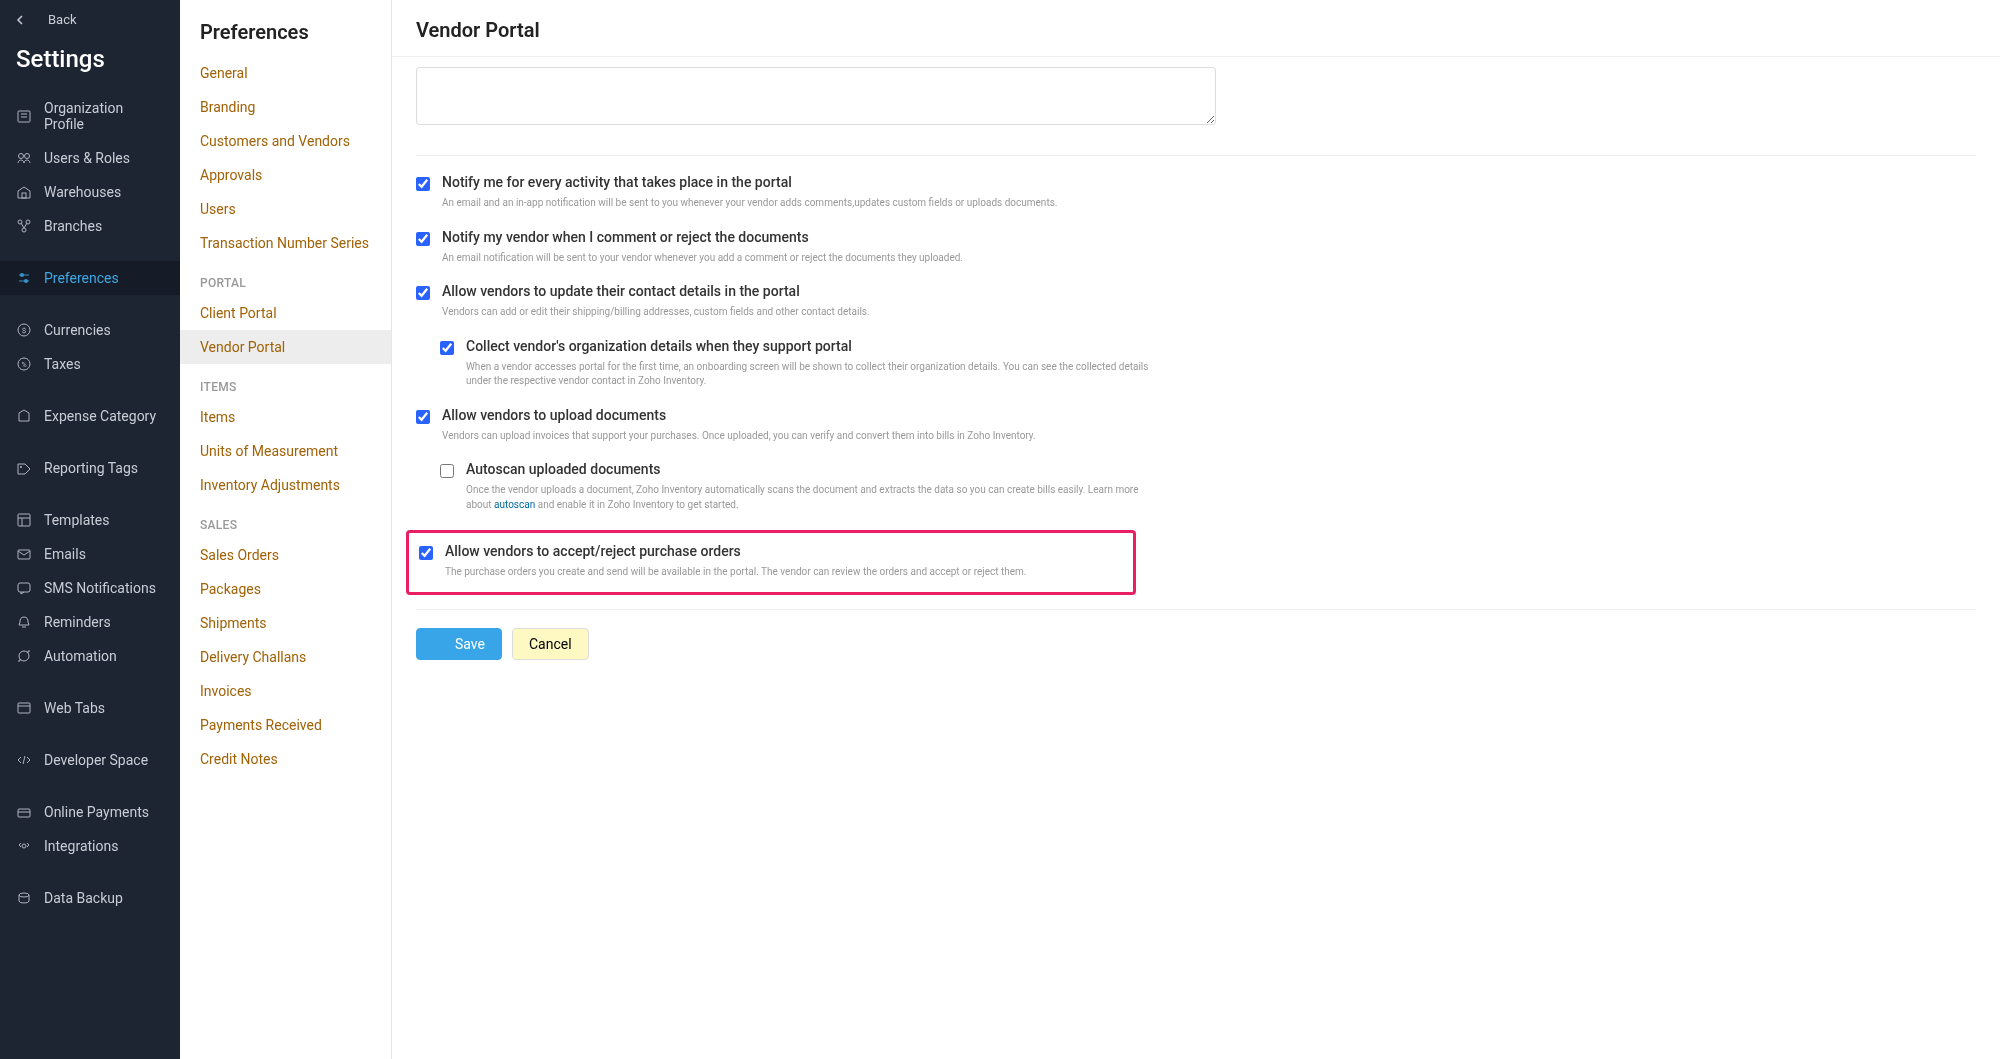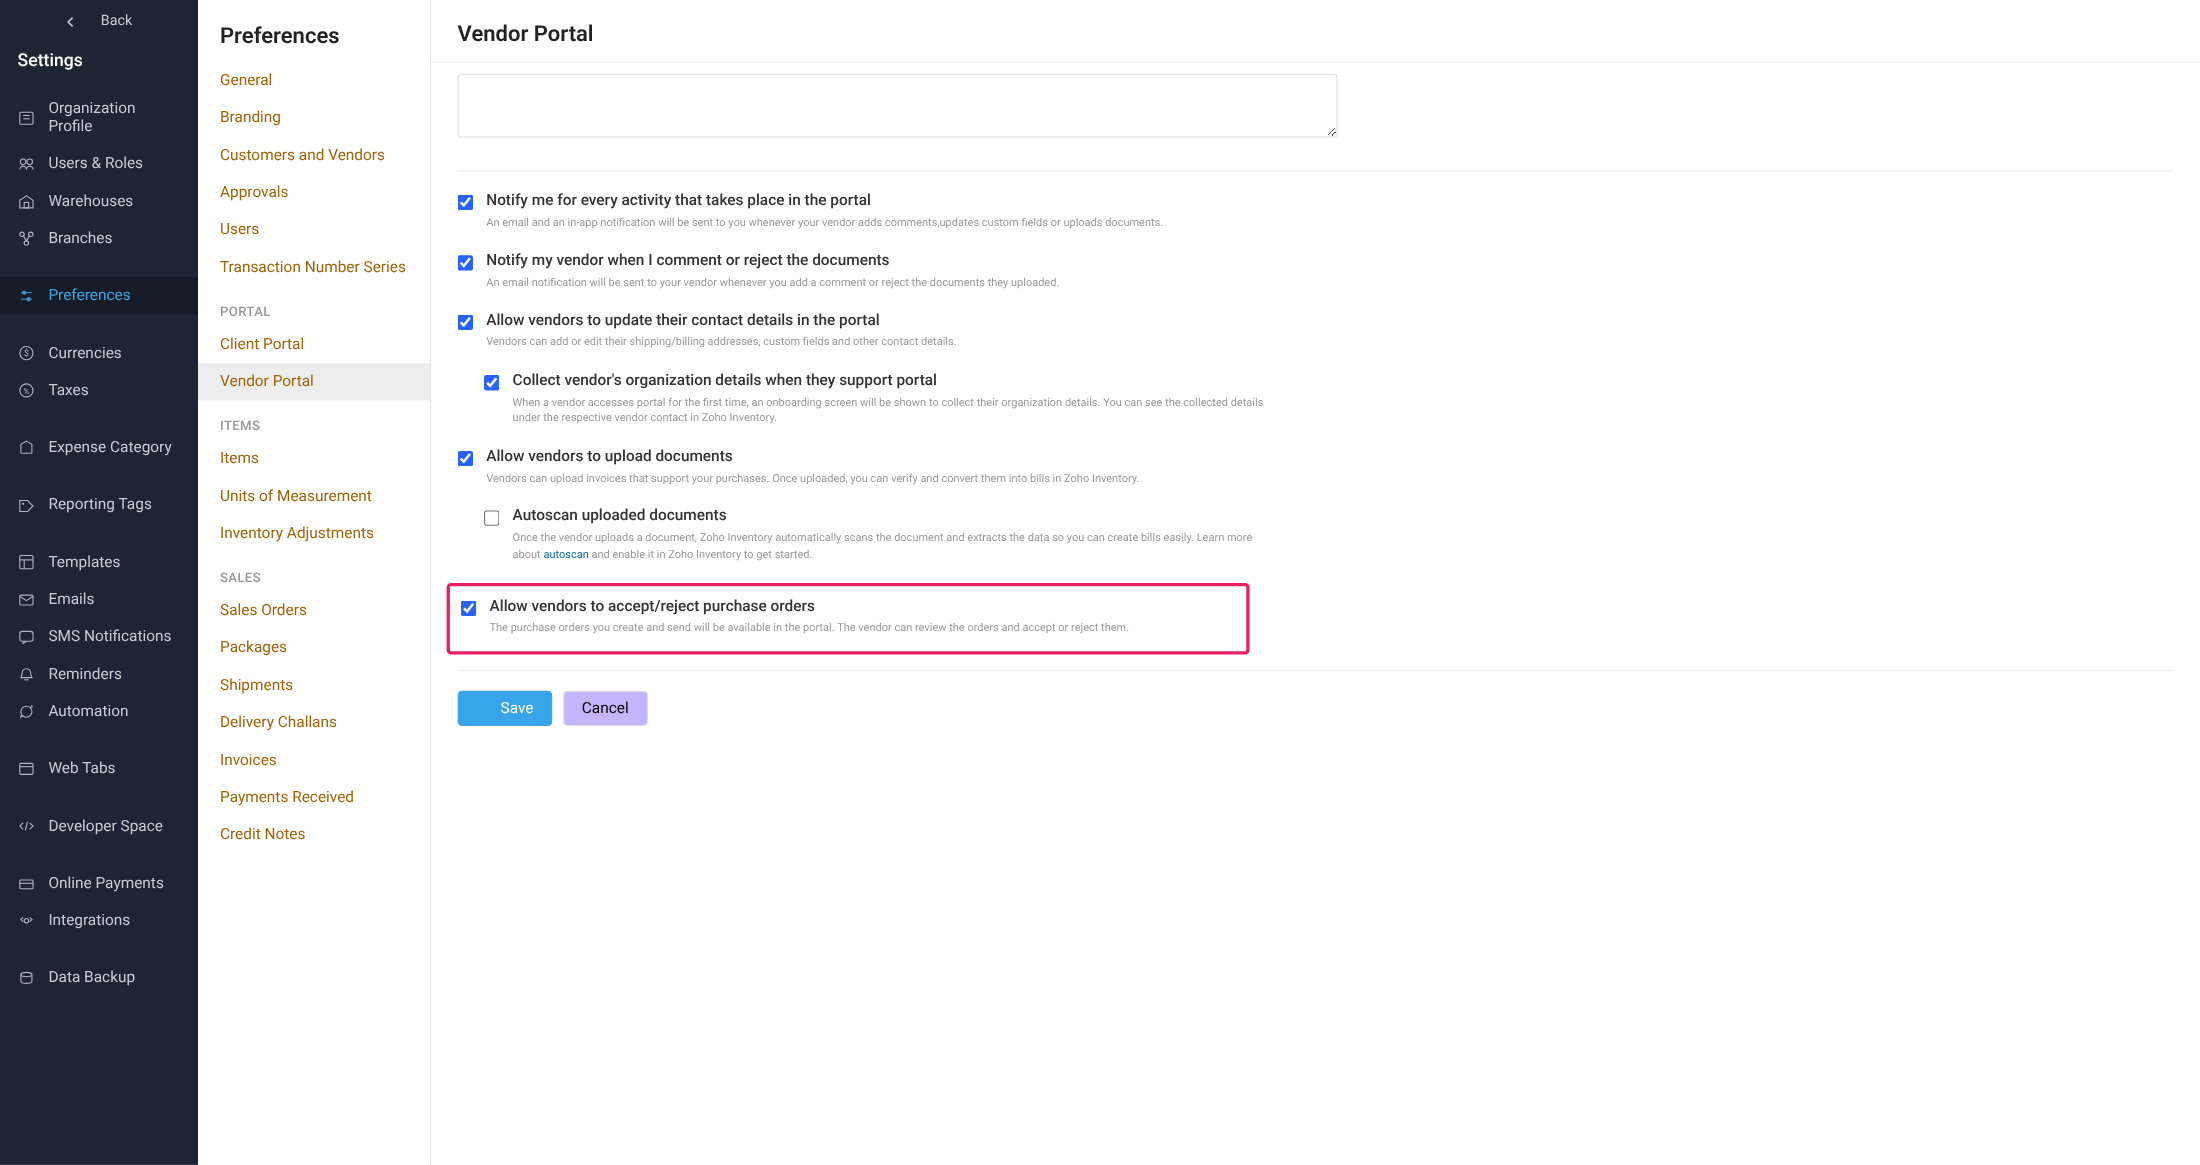--- a/index.html
+++ b/index.html
@@ -15,25 +15,24 @@
   overflow-y: auto;
 }
 .sidebar-left .back-link {
   padding: 12px 16px;
   color: #c8cdd5;
   font-size: 13px;
   cursor: pointer;
   display: flex;
   align-items: center;
   gap: 24px;
-  justify-content: center;
 }
 .sidebar-left .settings-title {
   padding: 6px 16px 18px;
-  font-size: 16px;
+  font-size: 24px;
   font-weight: 500;
   color: #fff;
 }
 .sidebar-left .nav-item {
   padding: 9px 16px;
   display: flex;
   align-items: center;
   gap: 12px;
   cursor: pointer;
   font-size: 14px;
@@ -160,21 +159,21 @@
   margin-top: 10px;
   display: flex;
   gap: 10px;
 }
 .btn {
   padding: 7px 16px;
   font-size: 14px;
   border-radius: 4px;
   cursor: pointer;
   border: 1px solid #ddd;
-  background: #c4b5fd;
+  background: #fef9c3;
 }
 .btn.primary {
   background: #38a5e8;
   color: #fff;
   border-color: #38a5e8;
   padding-left: 38px;
 }
 svg { display: block; }
 </style>
 </head>

